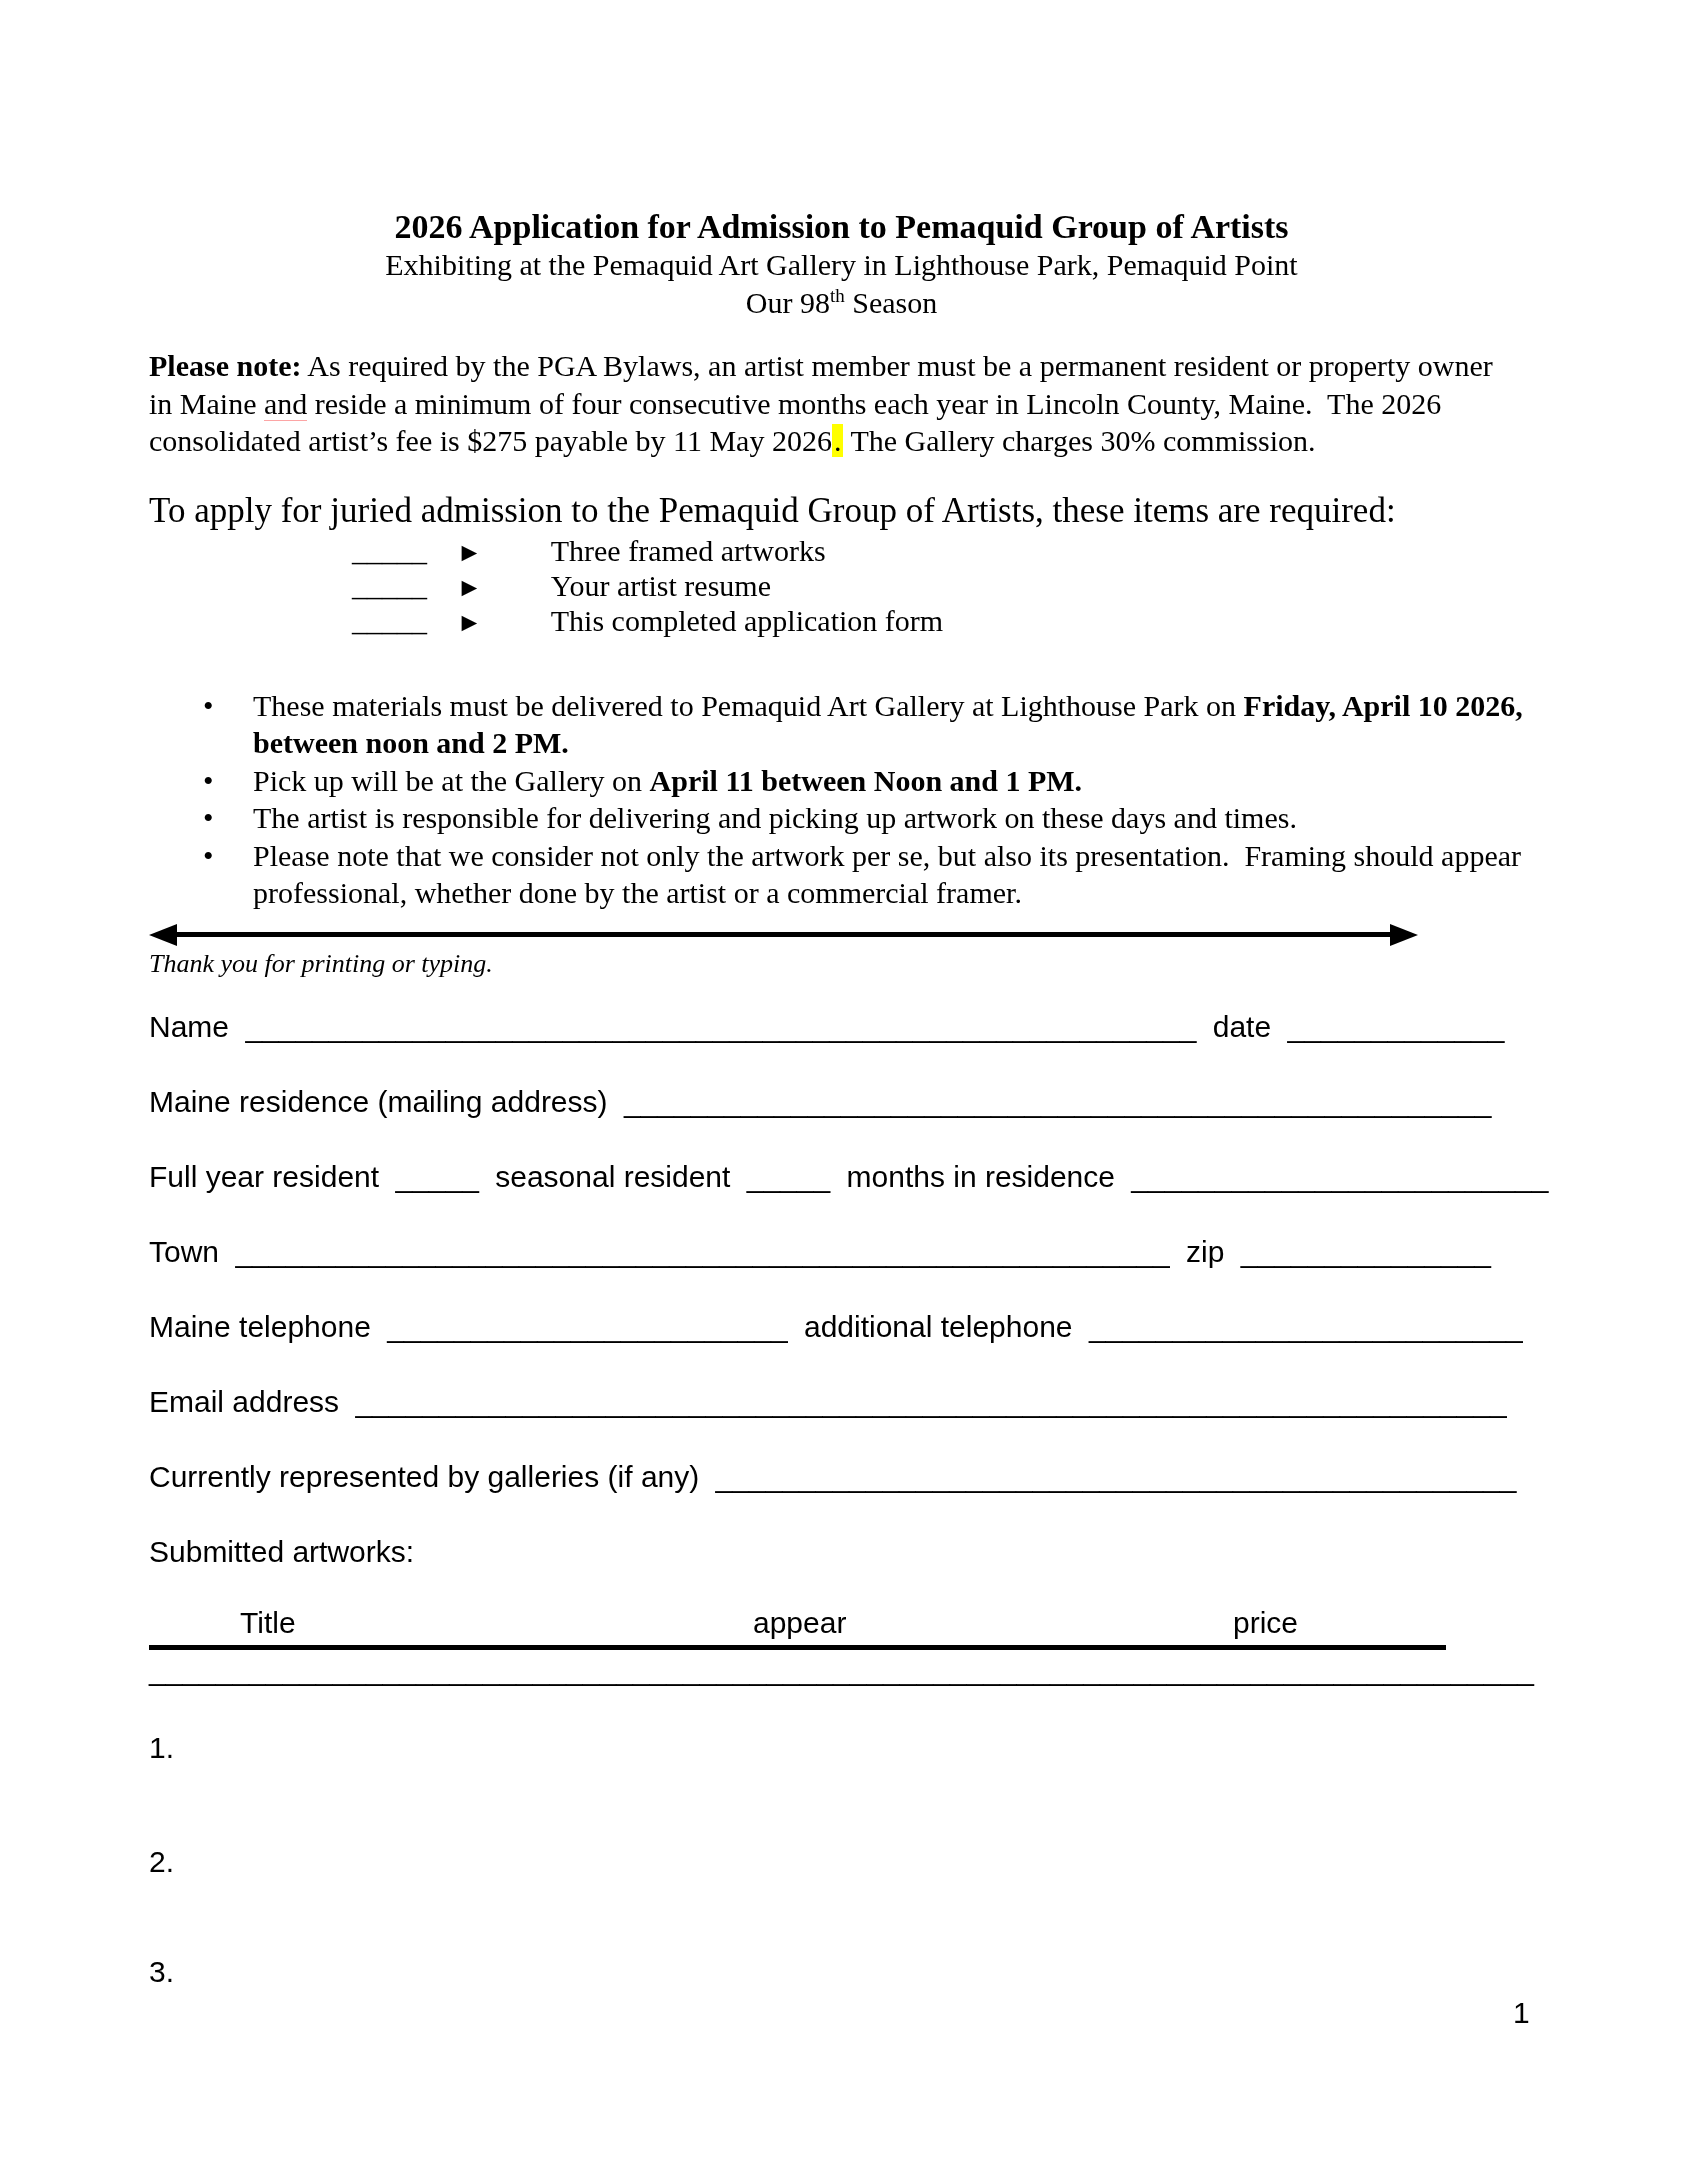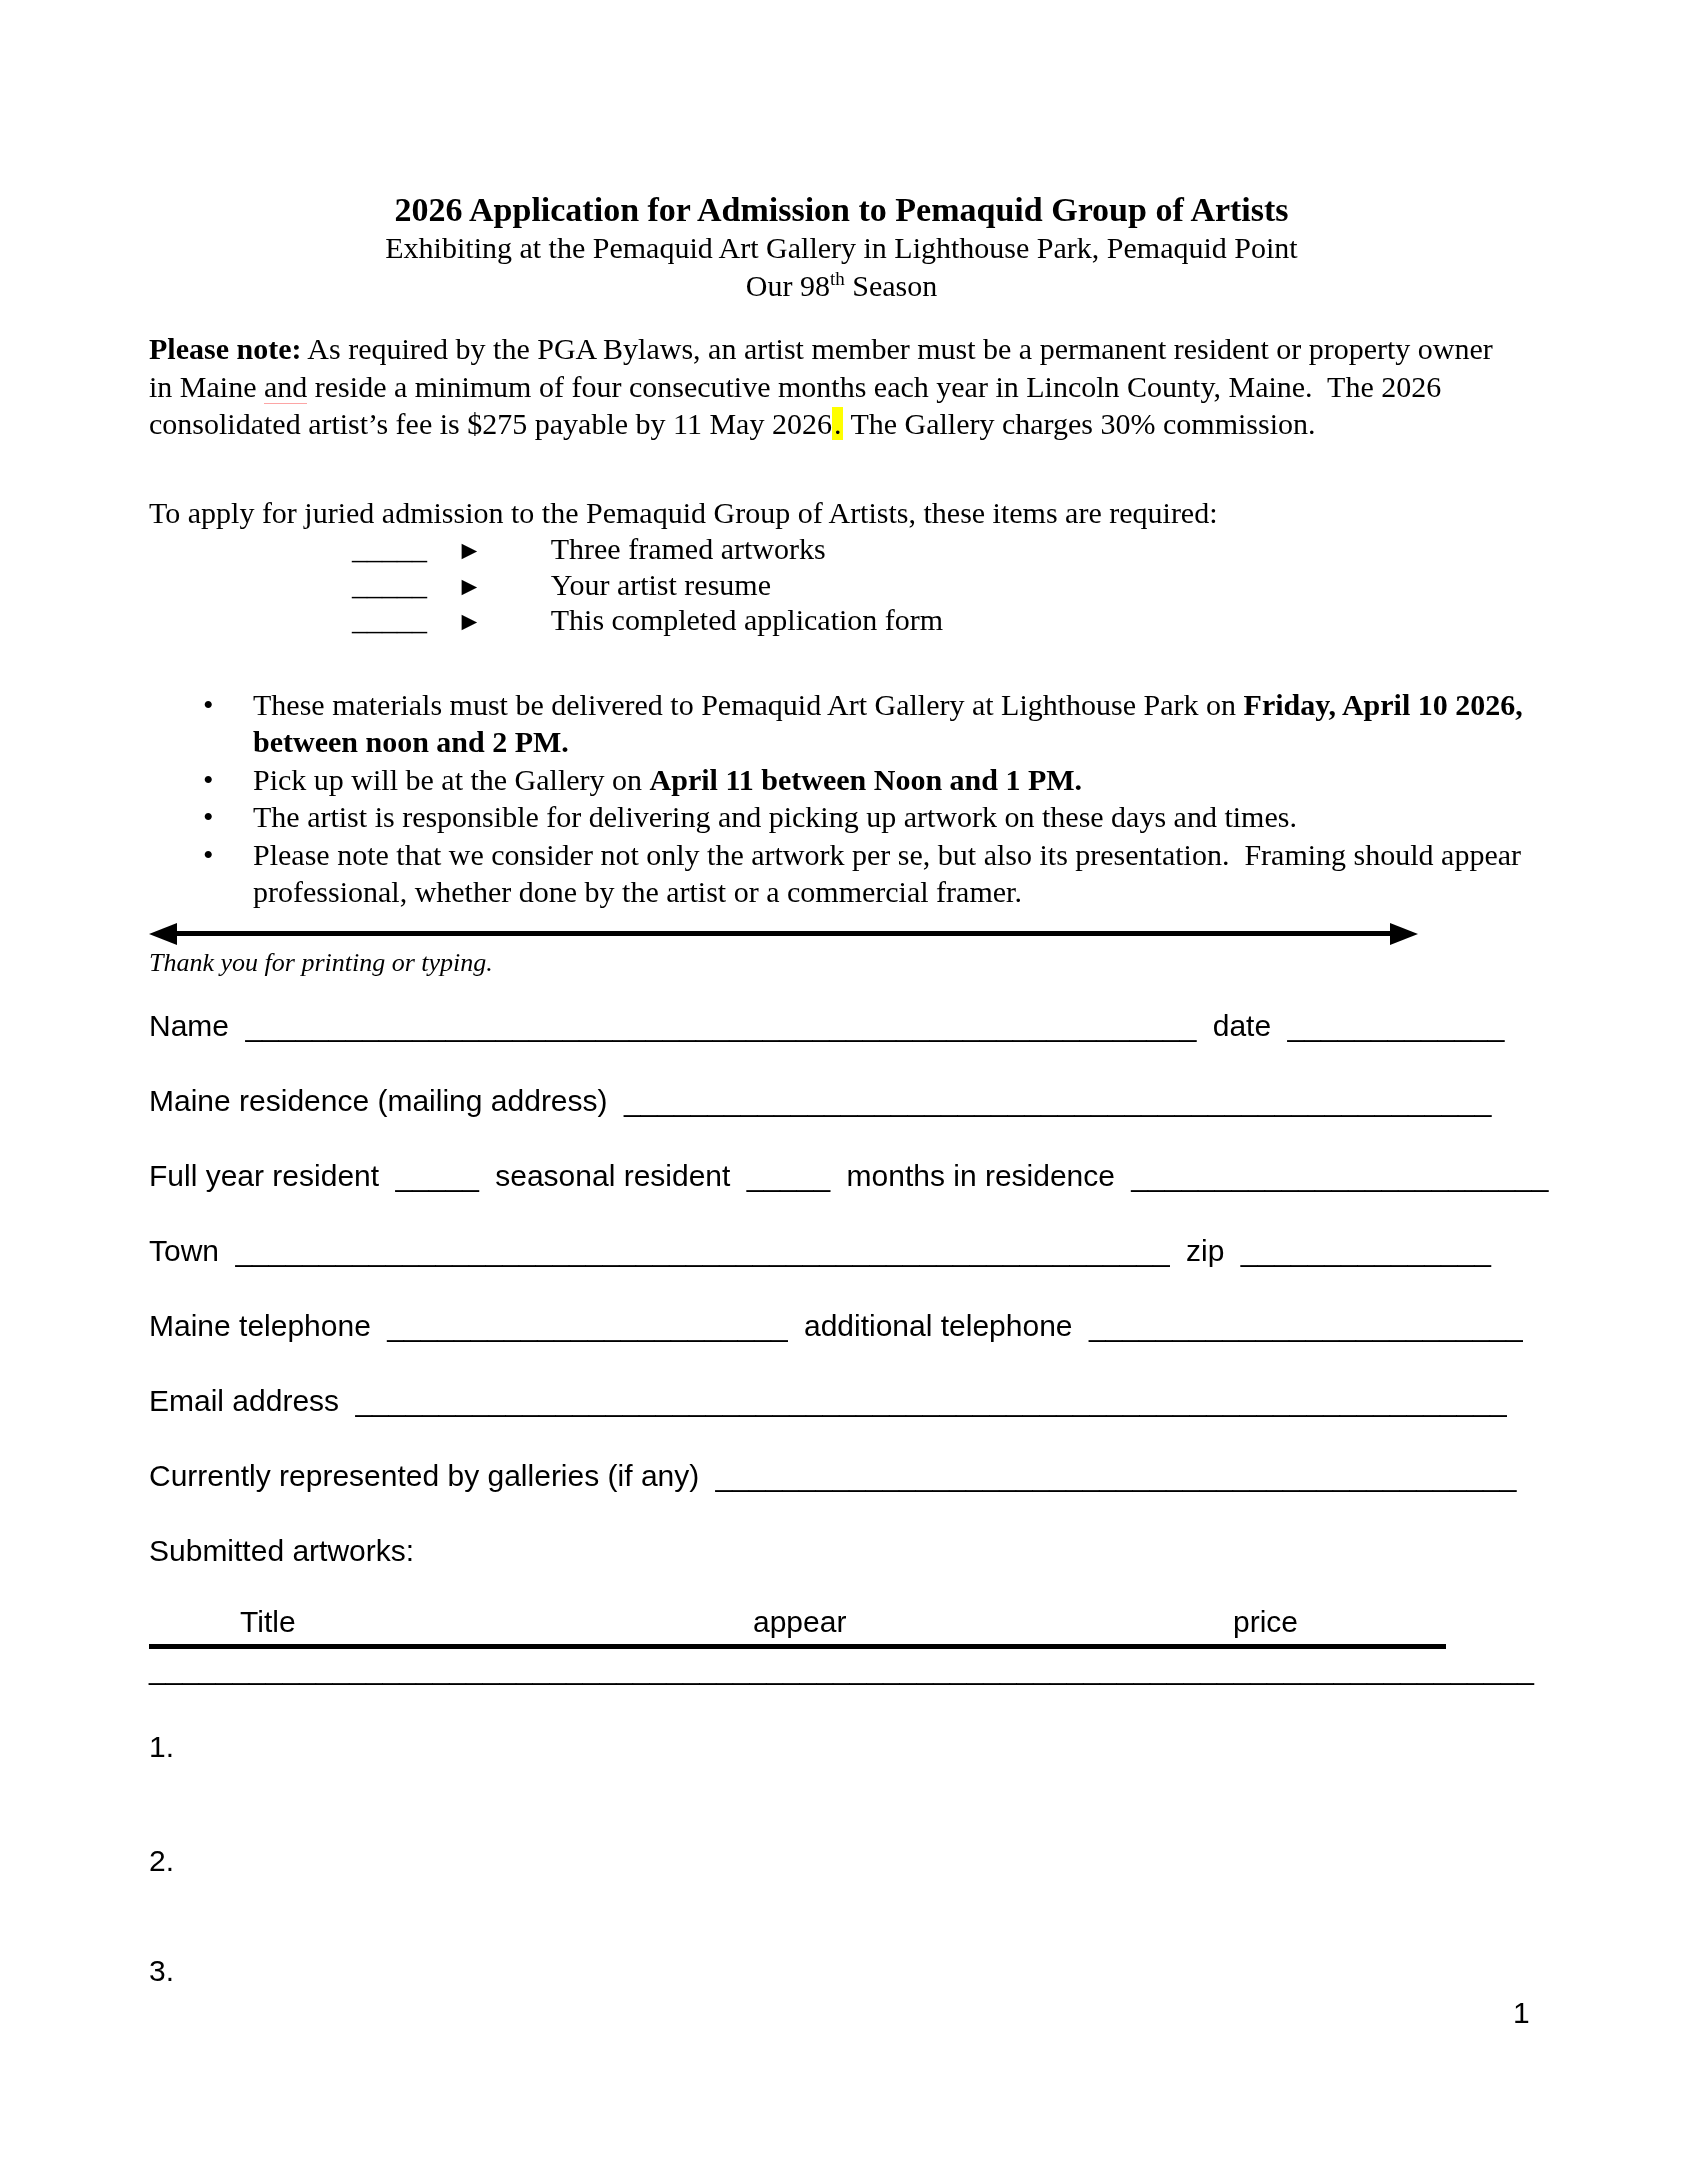--- a/index.html
+++ b/index.html
@@ -8,31 +8,31 @@
     width:1683px; height:2178px;
     box-sizing:border-box;
     padding:190px 149px 0 149px;
     background:#ffffff;
     color:#000000;
     font-family:"Liberation Serif", serif;
     overflow:hidden;
   }
   
   .doc-header { text-align:center; }
-  .title { font-size:34px; font-weight:bold; line-height:1.18; }
+  .title { font-size:34px; font-weight:bold; line-height:1.18;margin-top:17px; }
   .subtitle { font-size:30px; line-height:1.22; }
   .subtitle sup { font-size:19px; }
   
   .note { margin:26px 0 0 0; font-size:30px; line-height:1.25; }
   .note .line { display:block; white-space:nowrap; }
   .note b { font-weight:bold; }
   .note u { text-decoration:none; border-bottom:1px solid #fca5a5; }
   mark { background:#ffff00; color:#000; padding:0 2px; }
   
-  .req-intro { margin-top:51px; font-size:30px; line-height:1.25; }
+  .req-intro { margin-top:29px; font-size:35px; line-height:1.25; }
   .req-item { margin-left:203px; font-size:30px; line-height:1.17; white-space:nowrap; }
   .req-arrow { margin-left:22px; font-size:26px; }
   .req-label { margin-left:61px; }
   
   .bullets { margin-top:48px; }
   .bullet { position:relative; margin-left:104px; font-size:30px; line-height:1.25; }
   .bullet .marker { position:absolute; left:-50px; top:0; font-size:30px; }
   .bullet .bline { white-space:nowrap; }
   .bullet b { font-weight:bold; }
   

